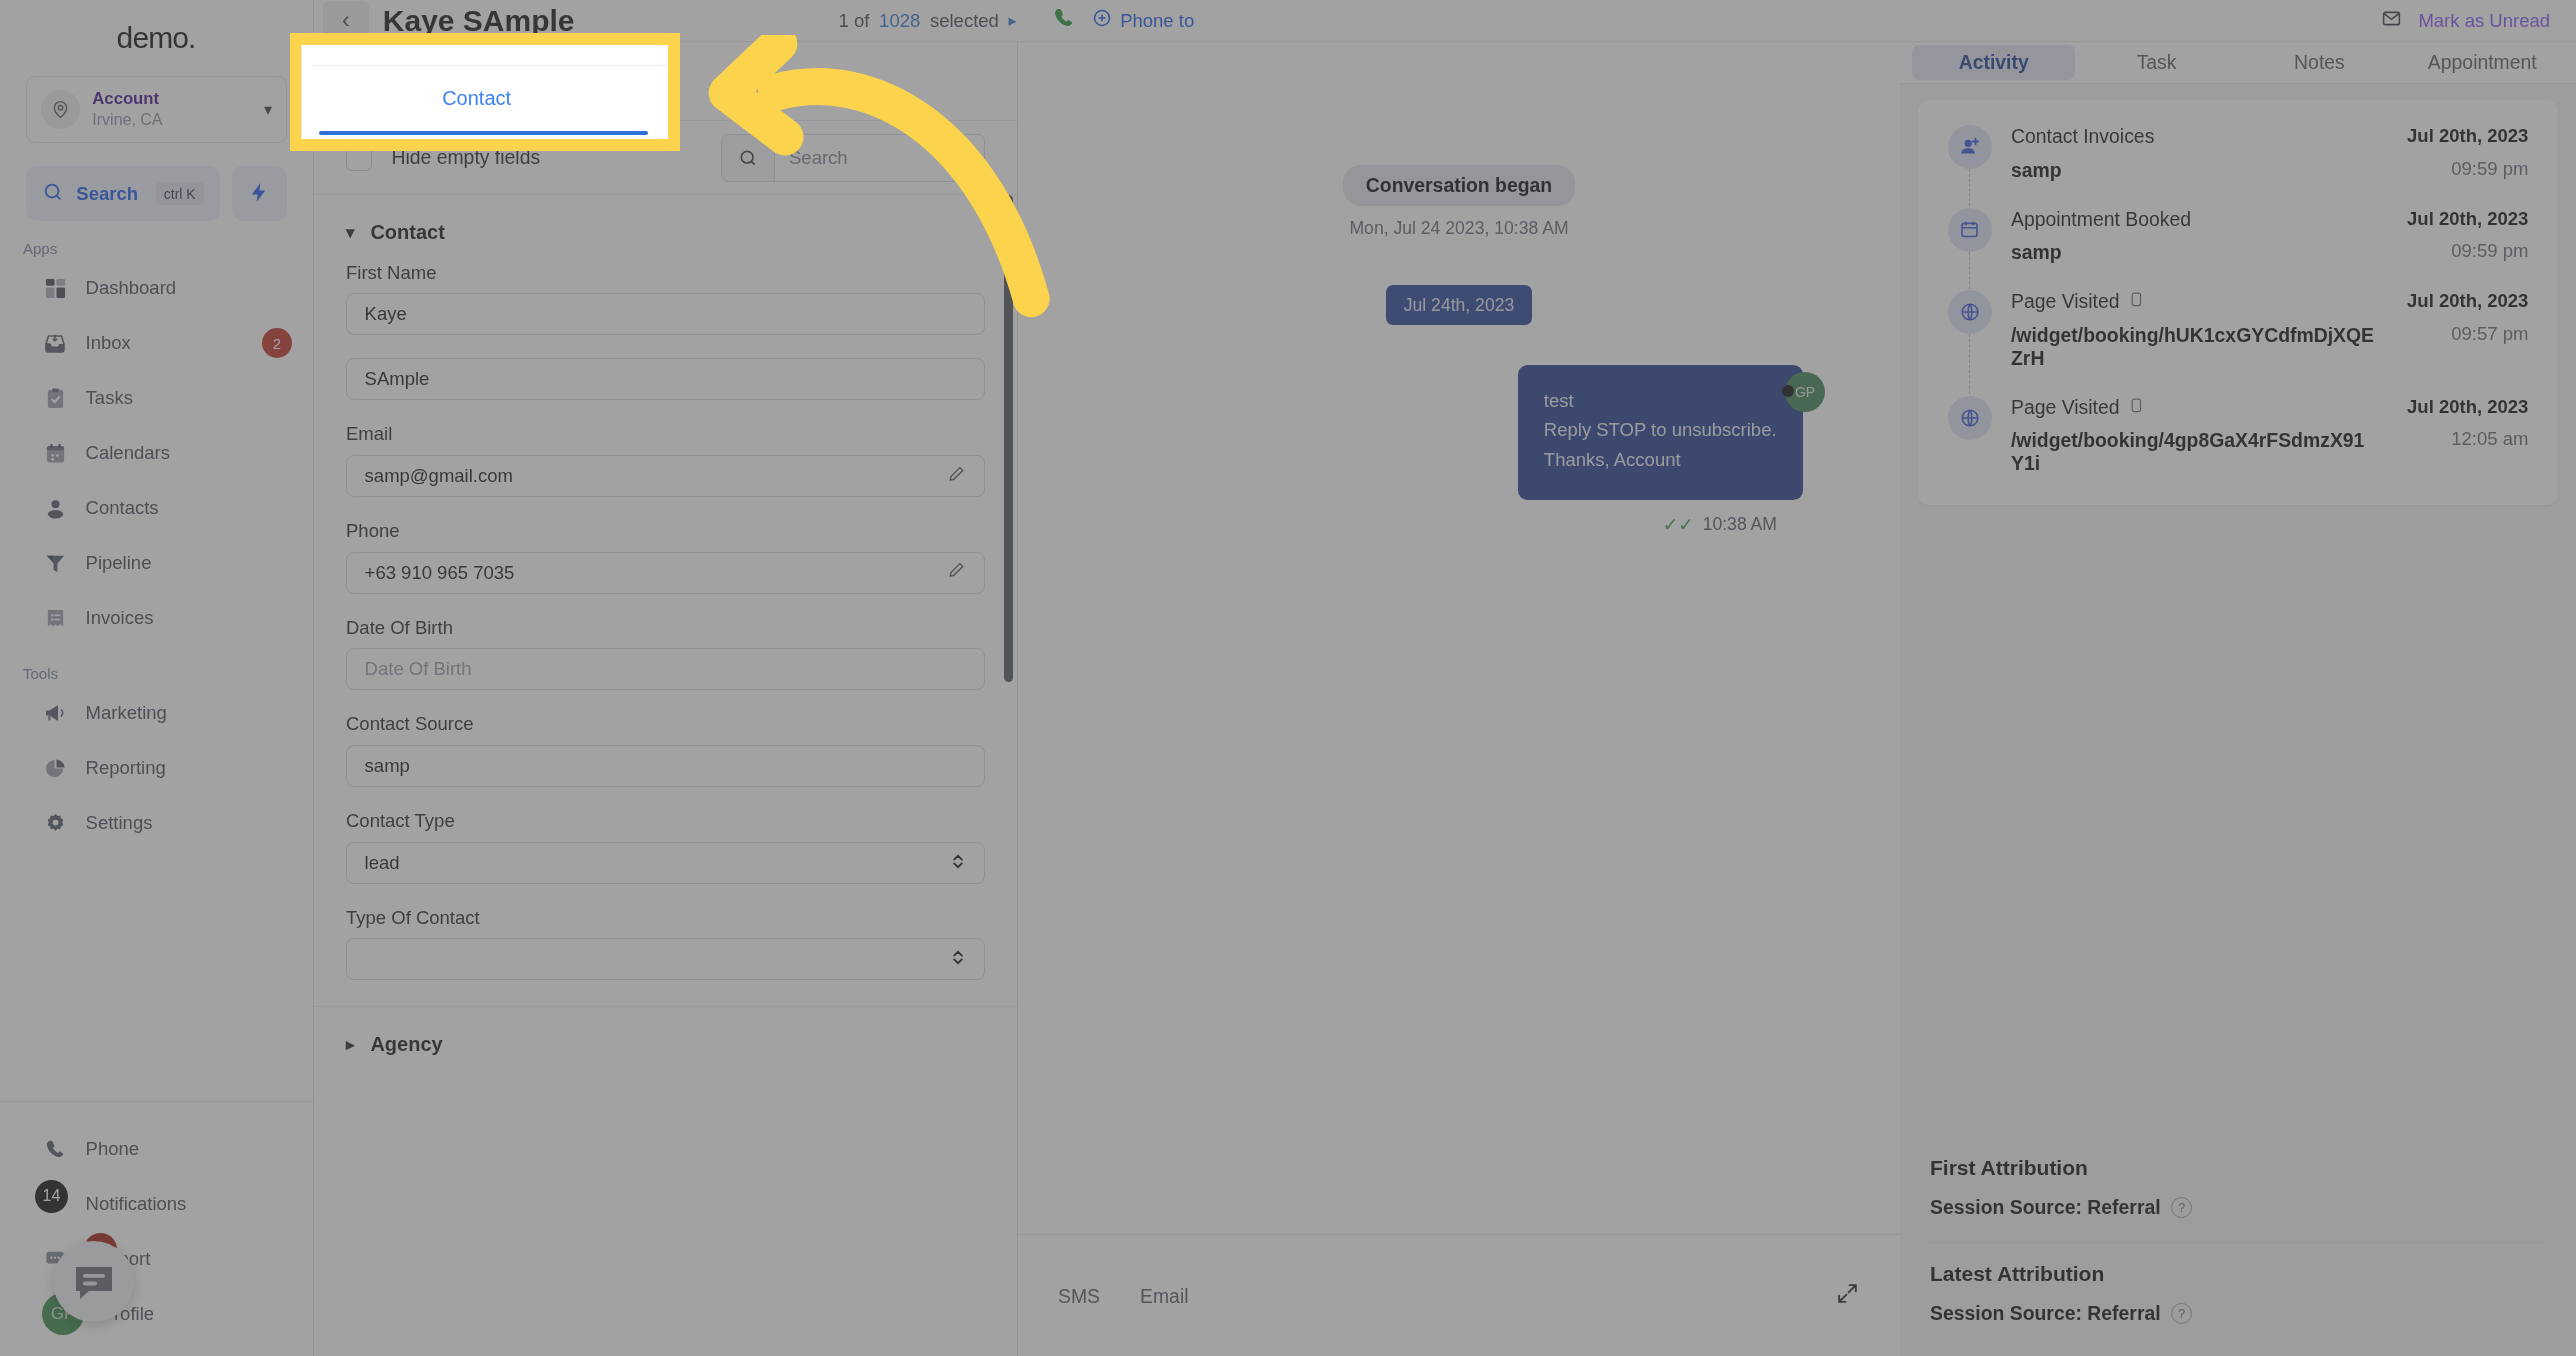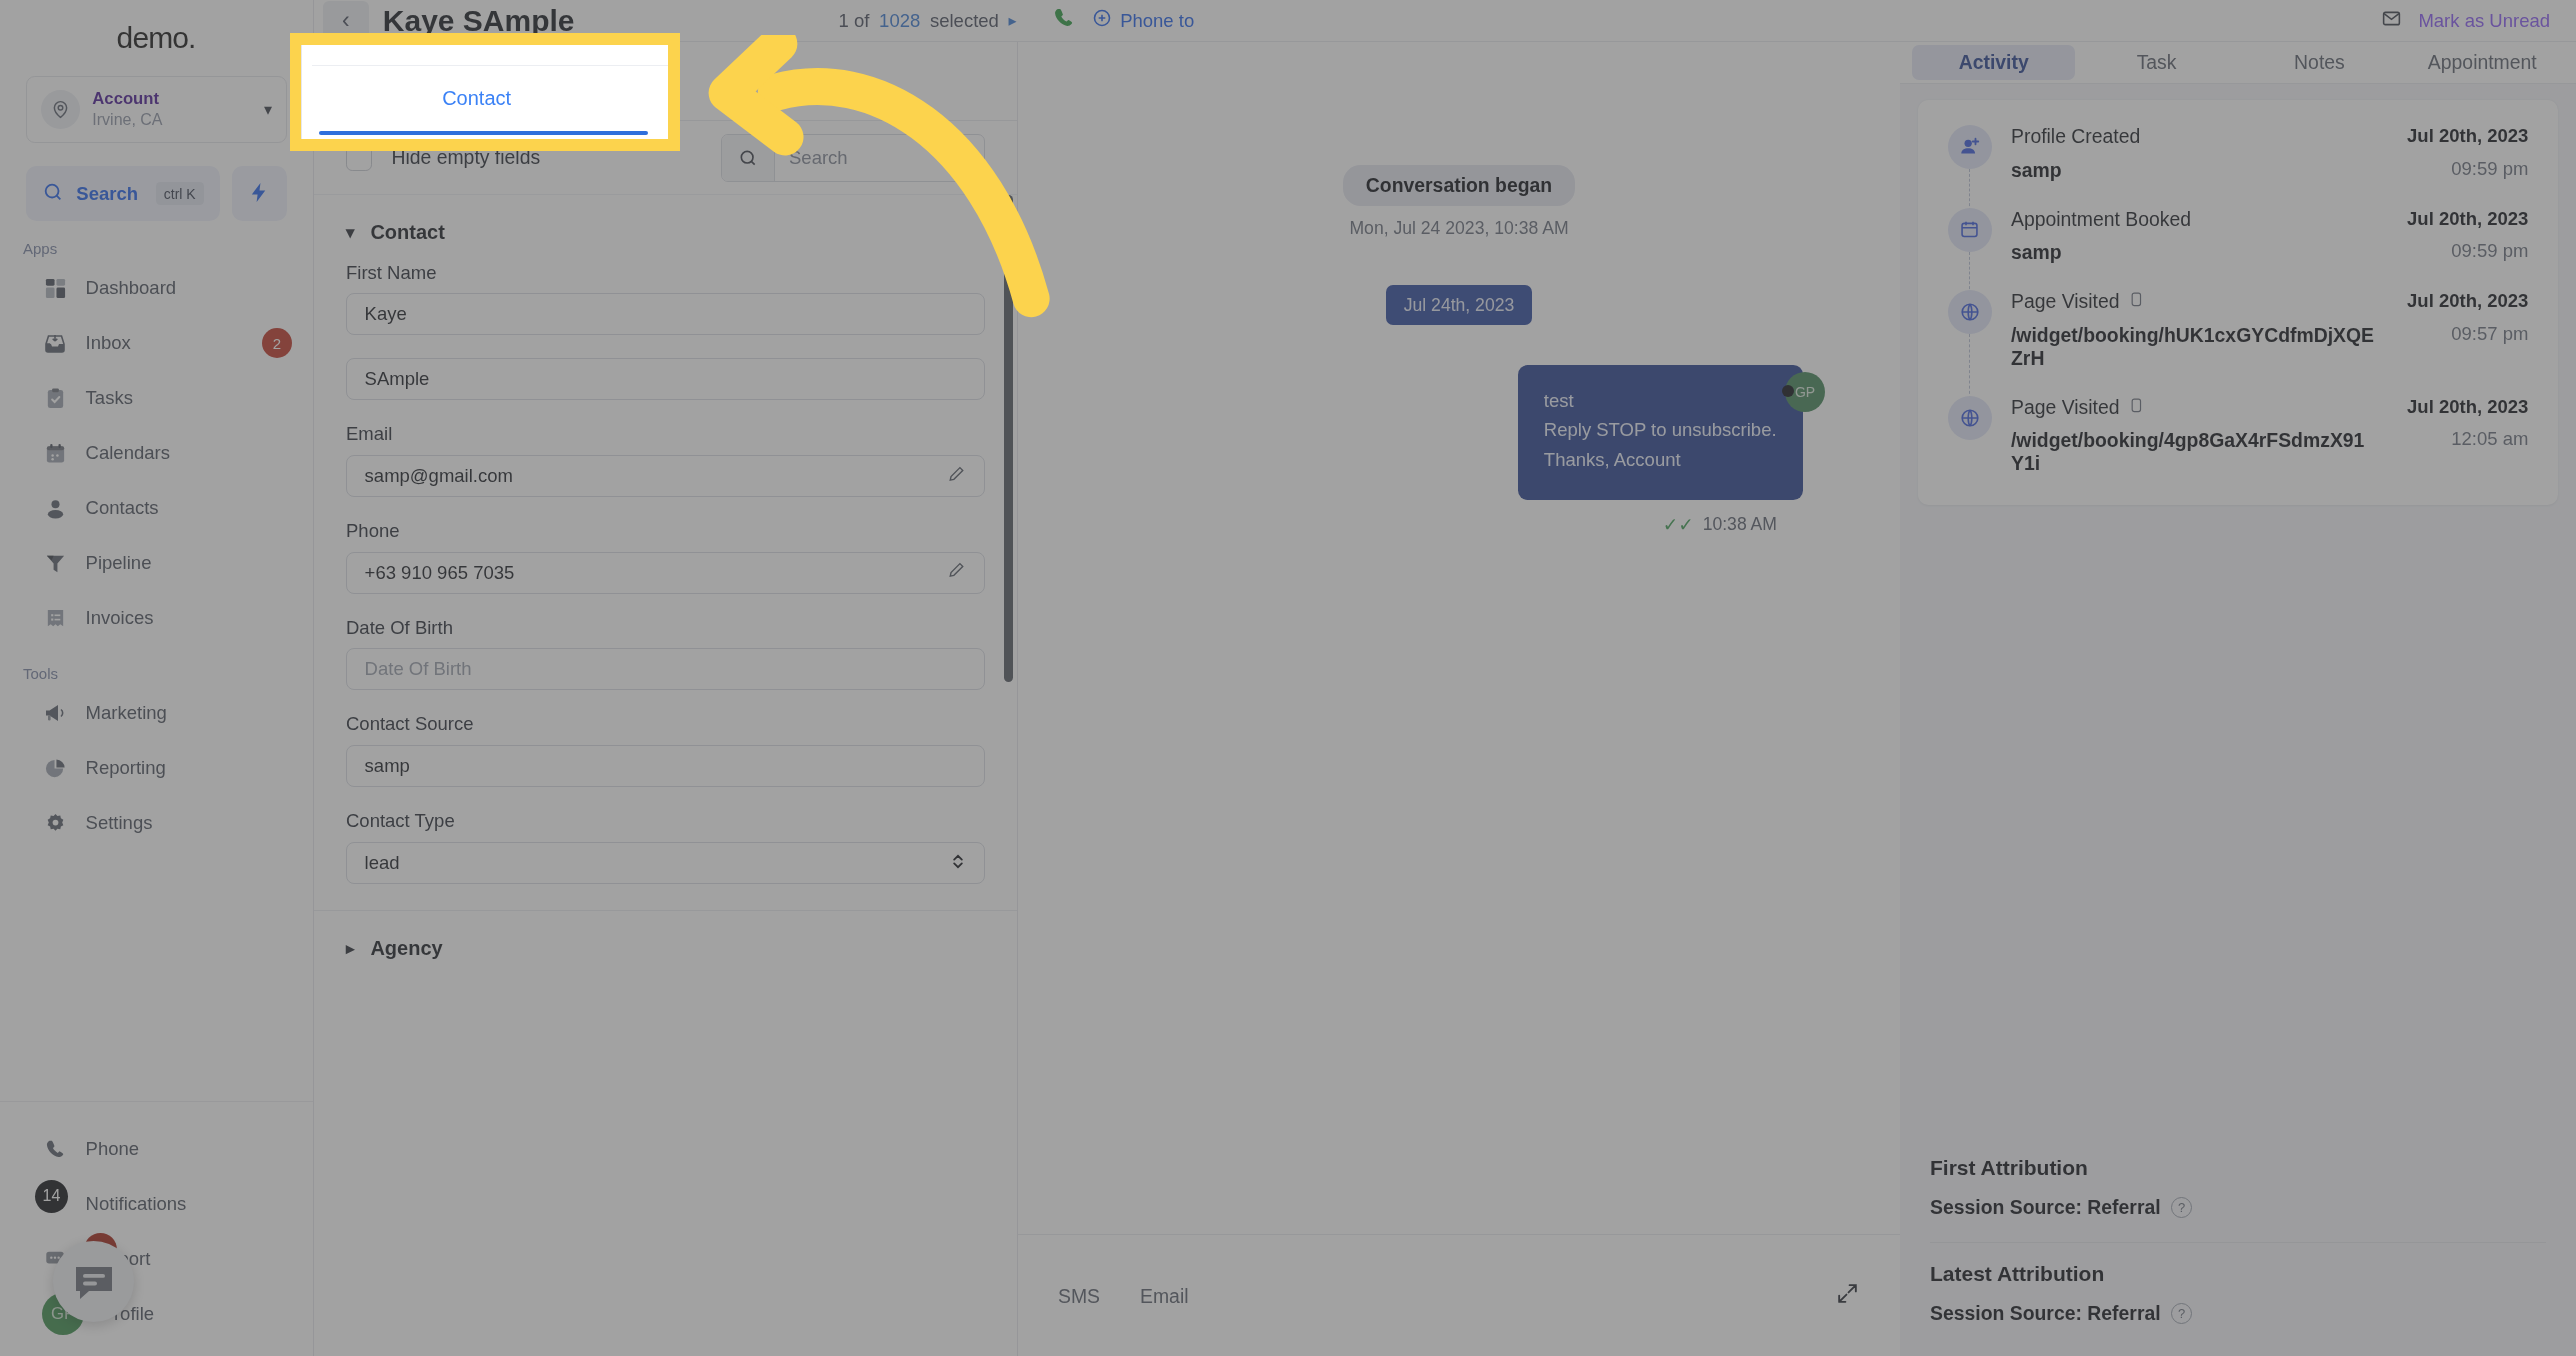--- a/index.html
+++ b/index.html
@@ -632,20 +632,32 @@
                 <span class="val">lead</span>
                 <span class="sel-ico">
                   <svg width="16" height="23" viewBox="0 0 12 24" fill="none" stroke="#15181f" stroke-width="1.9" stroke-linecap="round">
                       <path d="M2 10l4-4 4 4"></path>
                       <path d="M2 14l4 4 4-4"></path>
                     </svg>
                 </span>
               </div>
             </div>
 
+            <div class="field">
+              <div class="field-label">Type Of Contact</div>
+              <div class="field-input">
+                <span class="val"></span>
+                <span class="sel-ico">
+                  <svg width="16" height="23" viewBox="0 0 12 24" fill="none" stroke="#15181f" stroke-width="1.9" stroke-linecap="round">
+                      <path d="M2 10l4-4 4 4"></path>
+                      <path d="M2 14l4 4 4-4"></path>
+                    </svg>
+                </span>
+              </div>
+            </div>
 
             <div class="group-divider"></div>
             <div class="group-head">
               <span class="tri">▸</span>
               <span>Agency</span>
             </div>
 
             <div class="panel-scrollbar"></div>
           </div>
         </div>
@@ -699,21 +711,21 @@
             <div class="act-item">
               <span class="act-line"></span>
               <span class="act-ico-wrap">
                 <svg width="22" height="22" viewBox="0 0 24 24" fill="#3b5bdb">
                     <circle cx="10" cy="8" r="4"></circle>
                     <path d="M2.5 19c0-3.6 3.4-5.6 7.5-5.6s7.5 2 7.5 5.6z"></path>
                     <path d="M18 3v6M15 6h6" stroke="#3b5bdb" stroke-width="2" stroke-linecap="round"></path>
                   </svg>
               </span>
               <div class="act-main">
-                <div class="act-title">Profile Created</div>
+                <div class="act-title">Contact Invoices</div>
                 <div class="act-sub">samp</div>
               </div>
               <div class="act-right">
                 <div class="act-date">Jul 20th, 2023</div>
                 <div class="act-time">09:59 pm</div>
               </div>
             </div>
 
             <div class="act-item">
               <span class="act-line"></span>

